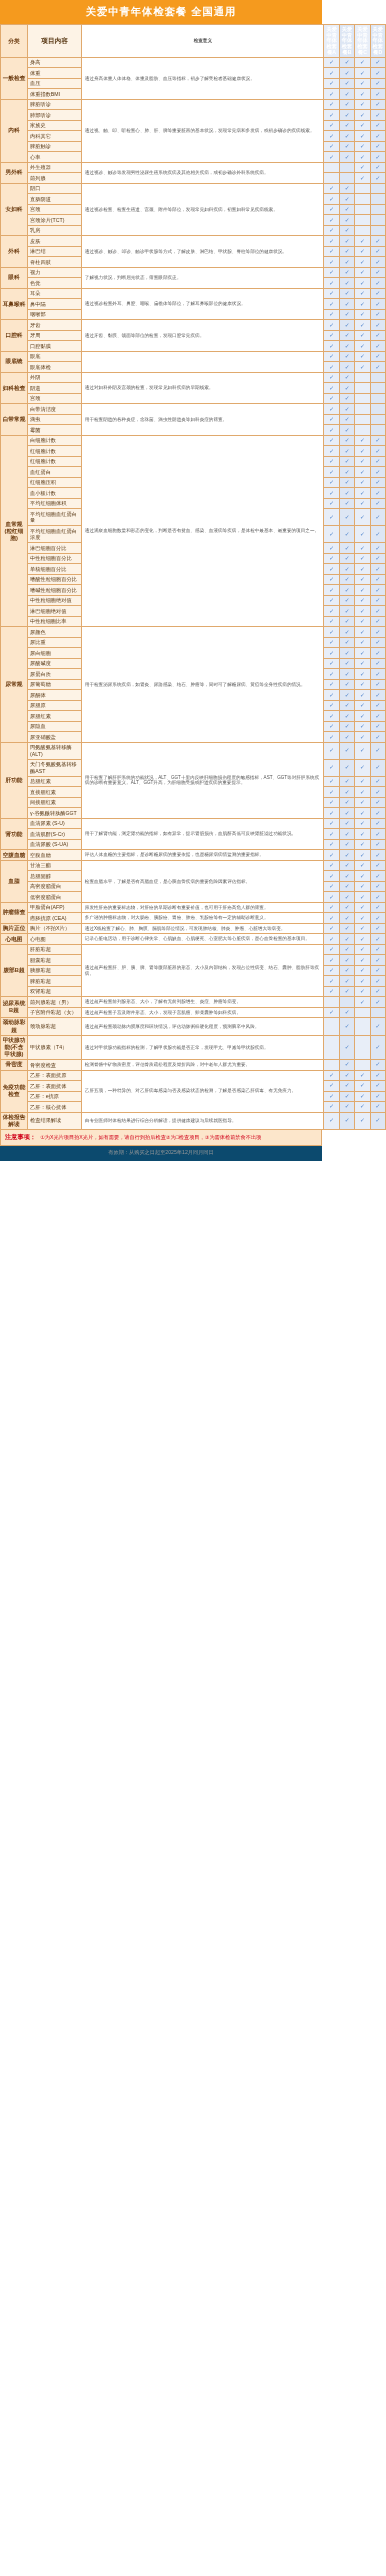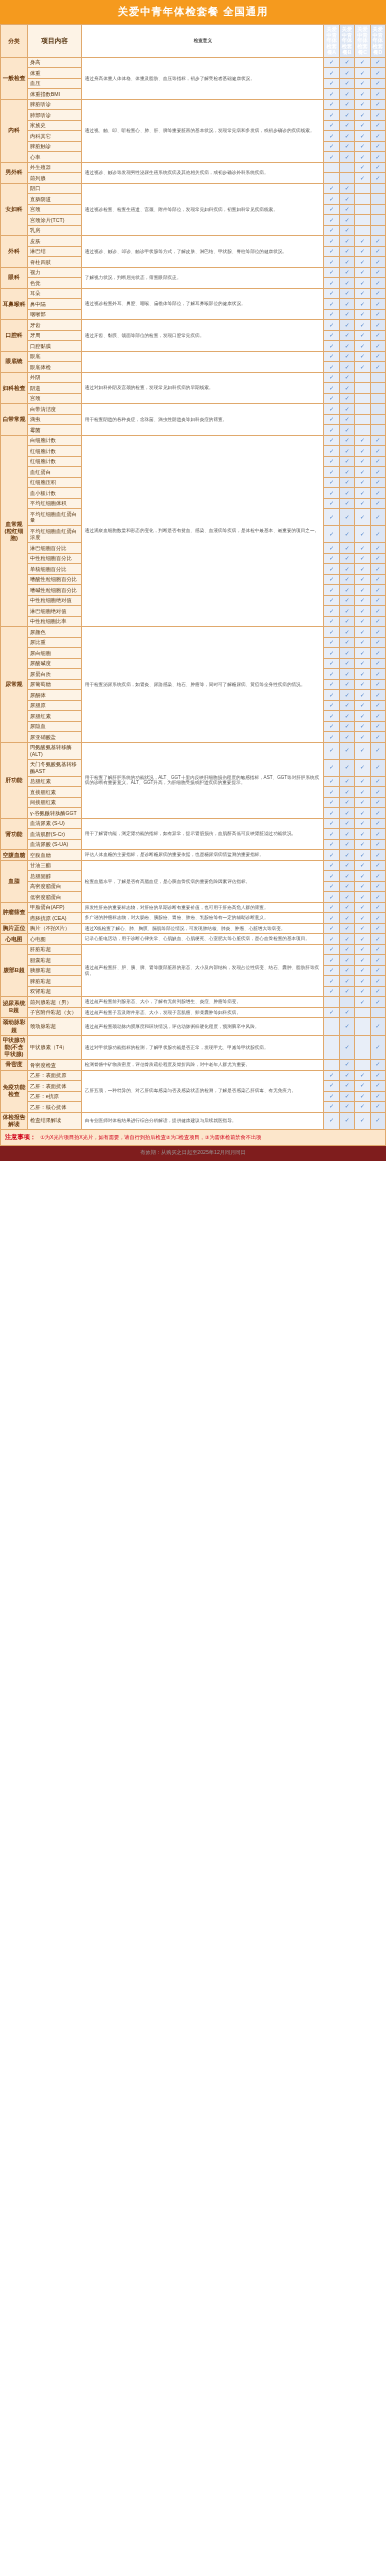--- a/index.html
+++ b/index.html
@@ -1,17 +1,17 @@
 <!DOCTYPE html>
 <html style="font-size:8.2px"><head>
 <meta charset="utf-8">
 <style>
   html,body{margin:0;padding:0;background:#fff;}
   body{font-family:"Liberation Sans","DejaVu Sans",sans-serif;width:386px;}
-  #sheet{width:386px;box-sizing:border-box;background:#7f1d1d;}
+  #sheet{width:322px;box-sizing:border-box;background:#0c4a6e;}
   .title-bar{background:#f59a1e;color:#fff;text-align:center;font-size:10.3px;font-weight:bold;padding:5.2px 0 5.2px 0;letter-spacing:1px;}
   table{border-collapse:collapse;width:386px;table-layout:fixed;}
   td,th{border:0.5px solid #e0a96d;font-size:5.2px;line-height:1.25;vertical-align:middle;}
   thead th{background:#f7a43a;color:#fff;font-size:6.7px;font-weight:bold;padding:3.1px 1px;text-align:center;}
   thead th.pkg{font-size:5.2px;font-weight:bold;line-height:1.1;padding:1.5px 0.5px;}
   .c-cat{width:24px;text-align:center;background:#fce6cb;color:#6b3b10;font-weight:bold;font-size:5.7px;padding:1px;}
   .c-item{width:49px;background:#fdf3e6;color:#5a3a16;padding:1.5px 2.1px;}
   .c-mean{background:#fff;color:#555;padding:1.5px 2.6px;font-size:4.6px;}
   .c-chk{width:13.4px;text-align:center;background:#e8eef8;padding:1px 0;}
   .c-chk.alt{background:#dde6f4;}

